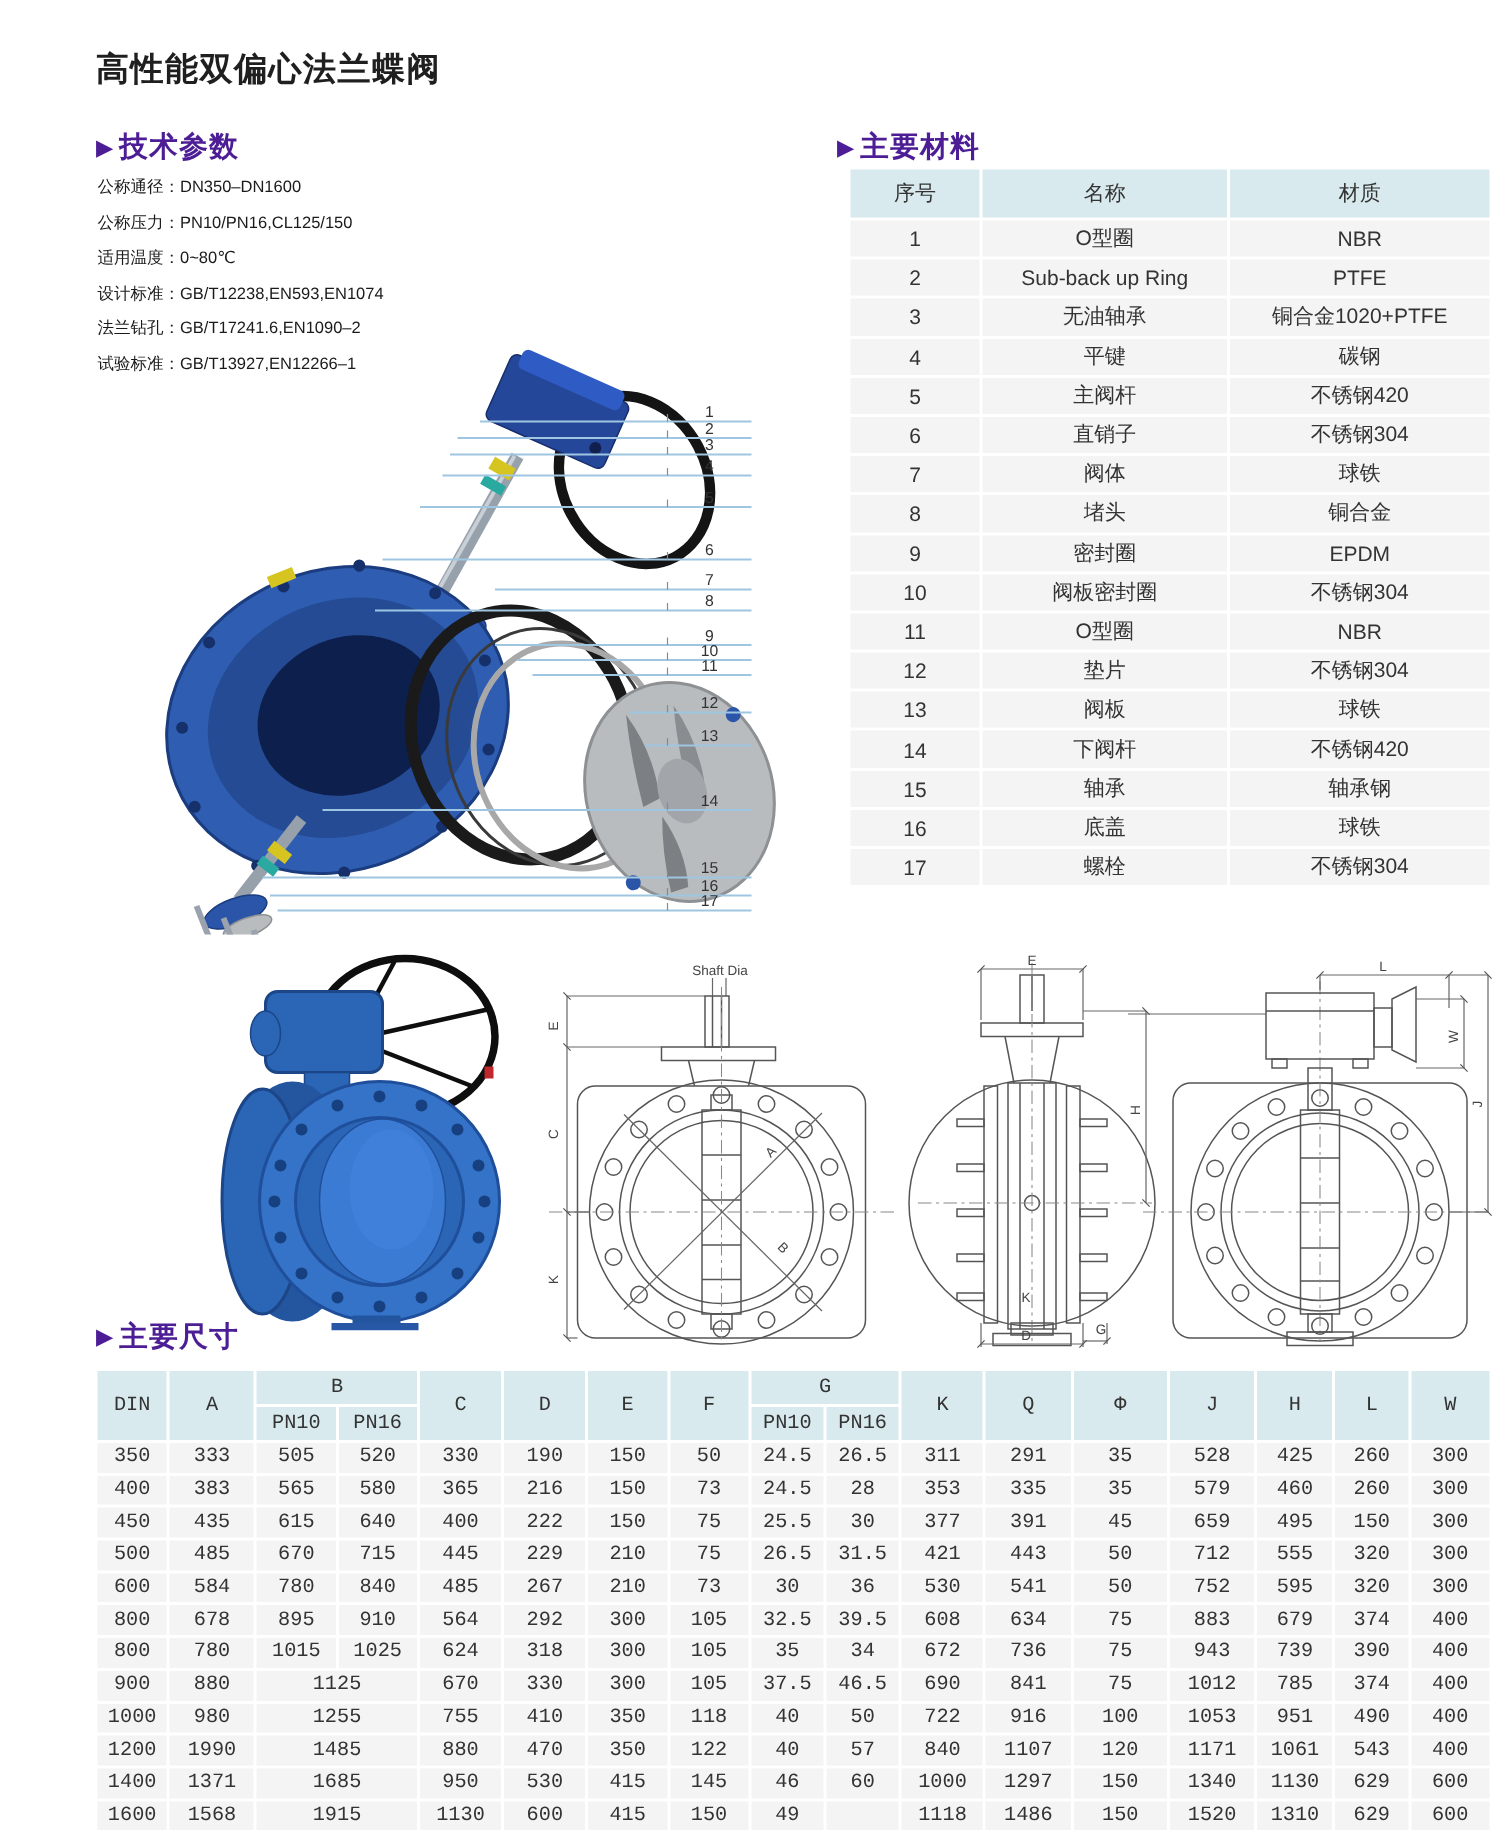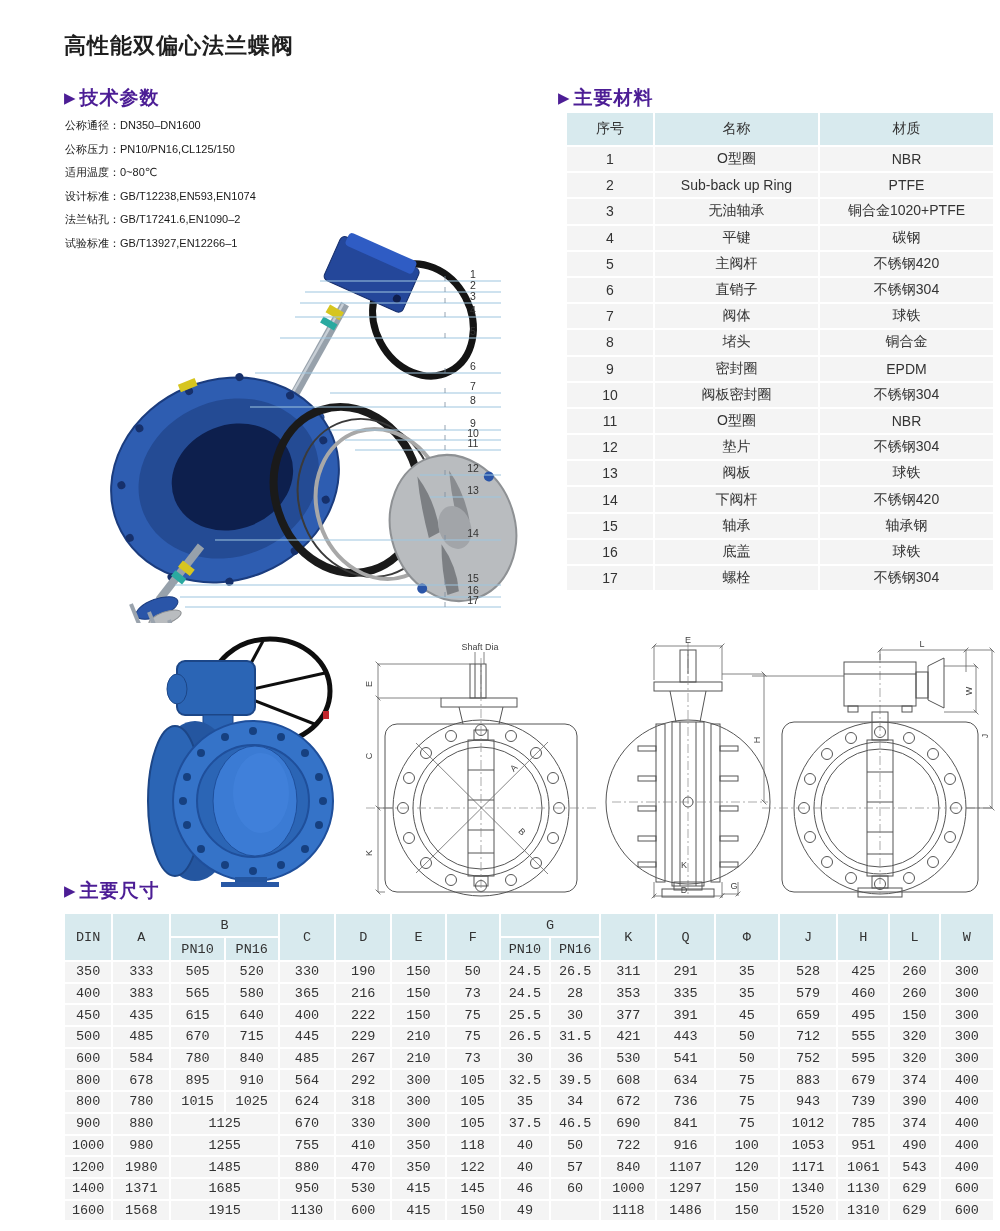--- a/index.html
+++ b/index.html
@@ -685,21 +685,21 @@
         <td>722</td>
         <td>916</td>
         <td>100</td>
         <td>1053</td>
         <td>951</td>
         <td>490</td>
         <td>400</td>
       </tr>
       <tr>
         <td>1200</td>
-        <td>1980</td>
+        <td>1990</td>
         <td colspan="2">1485</td>
         <td>880</td>
         <td>470</td>
         <td>350</td>
         <td>122</td>
         <td>40</td>
         <td>57</td>
         <td>840</td>
         <td>1107</td>
         <td>120</td>

